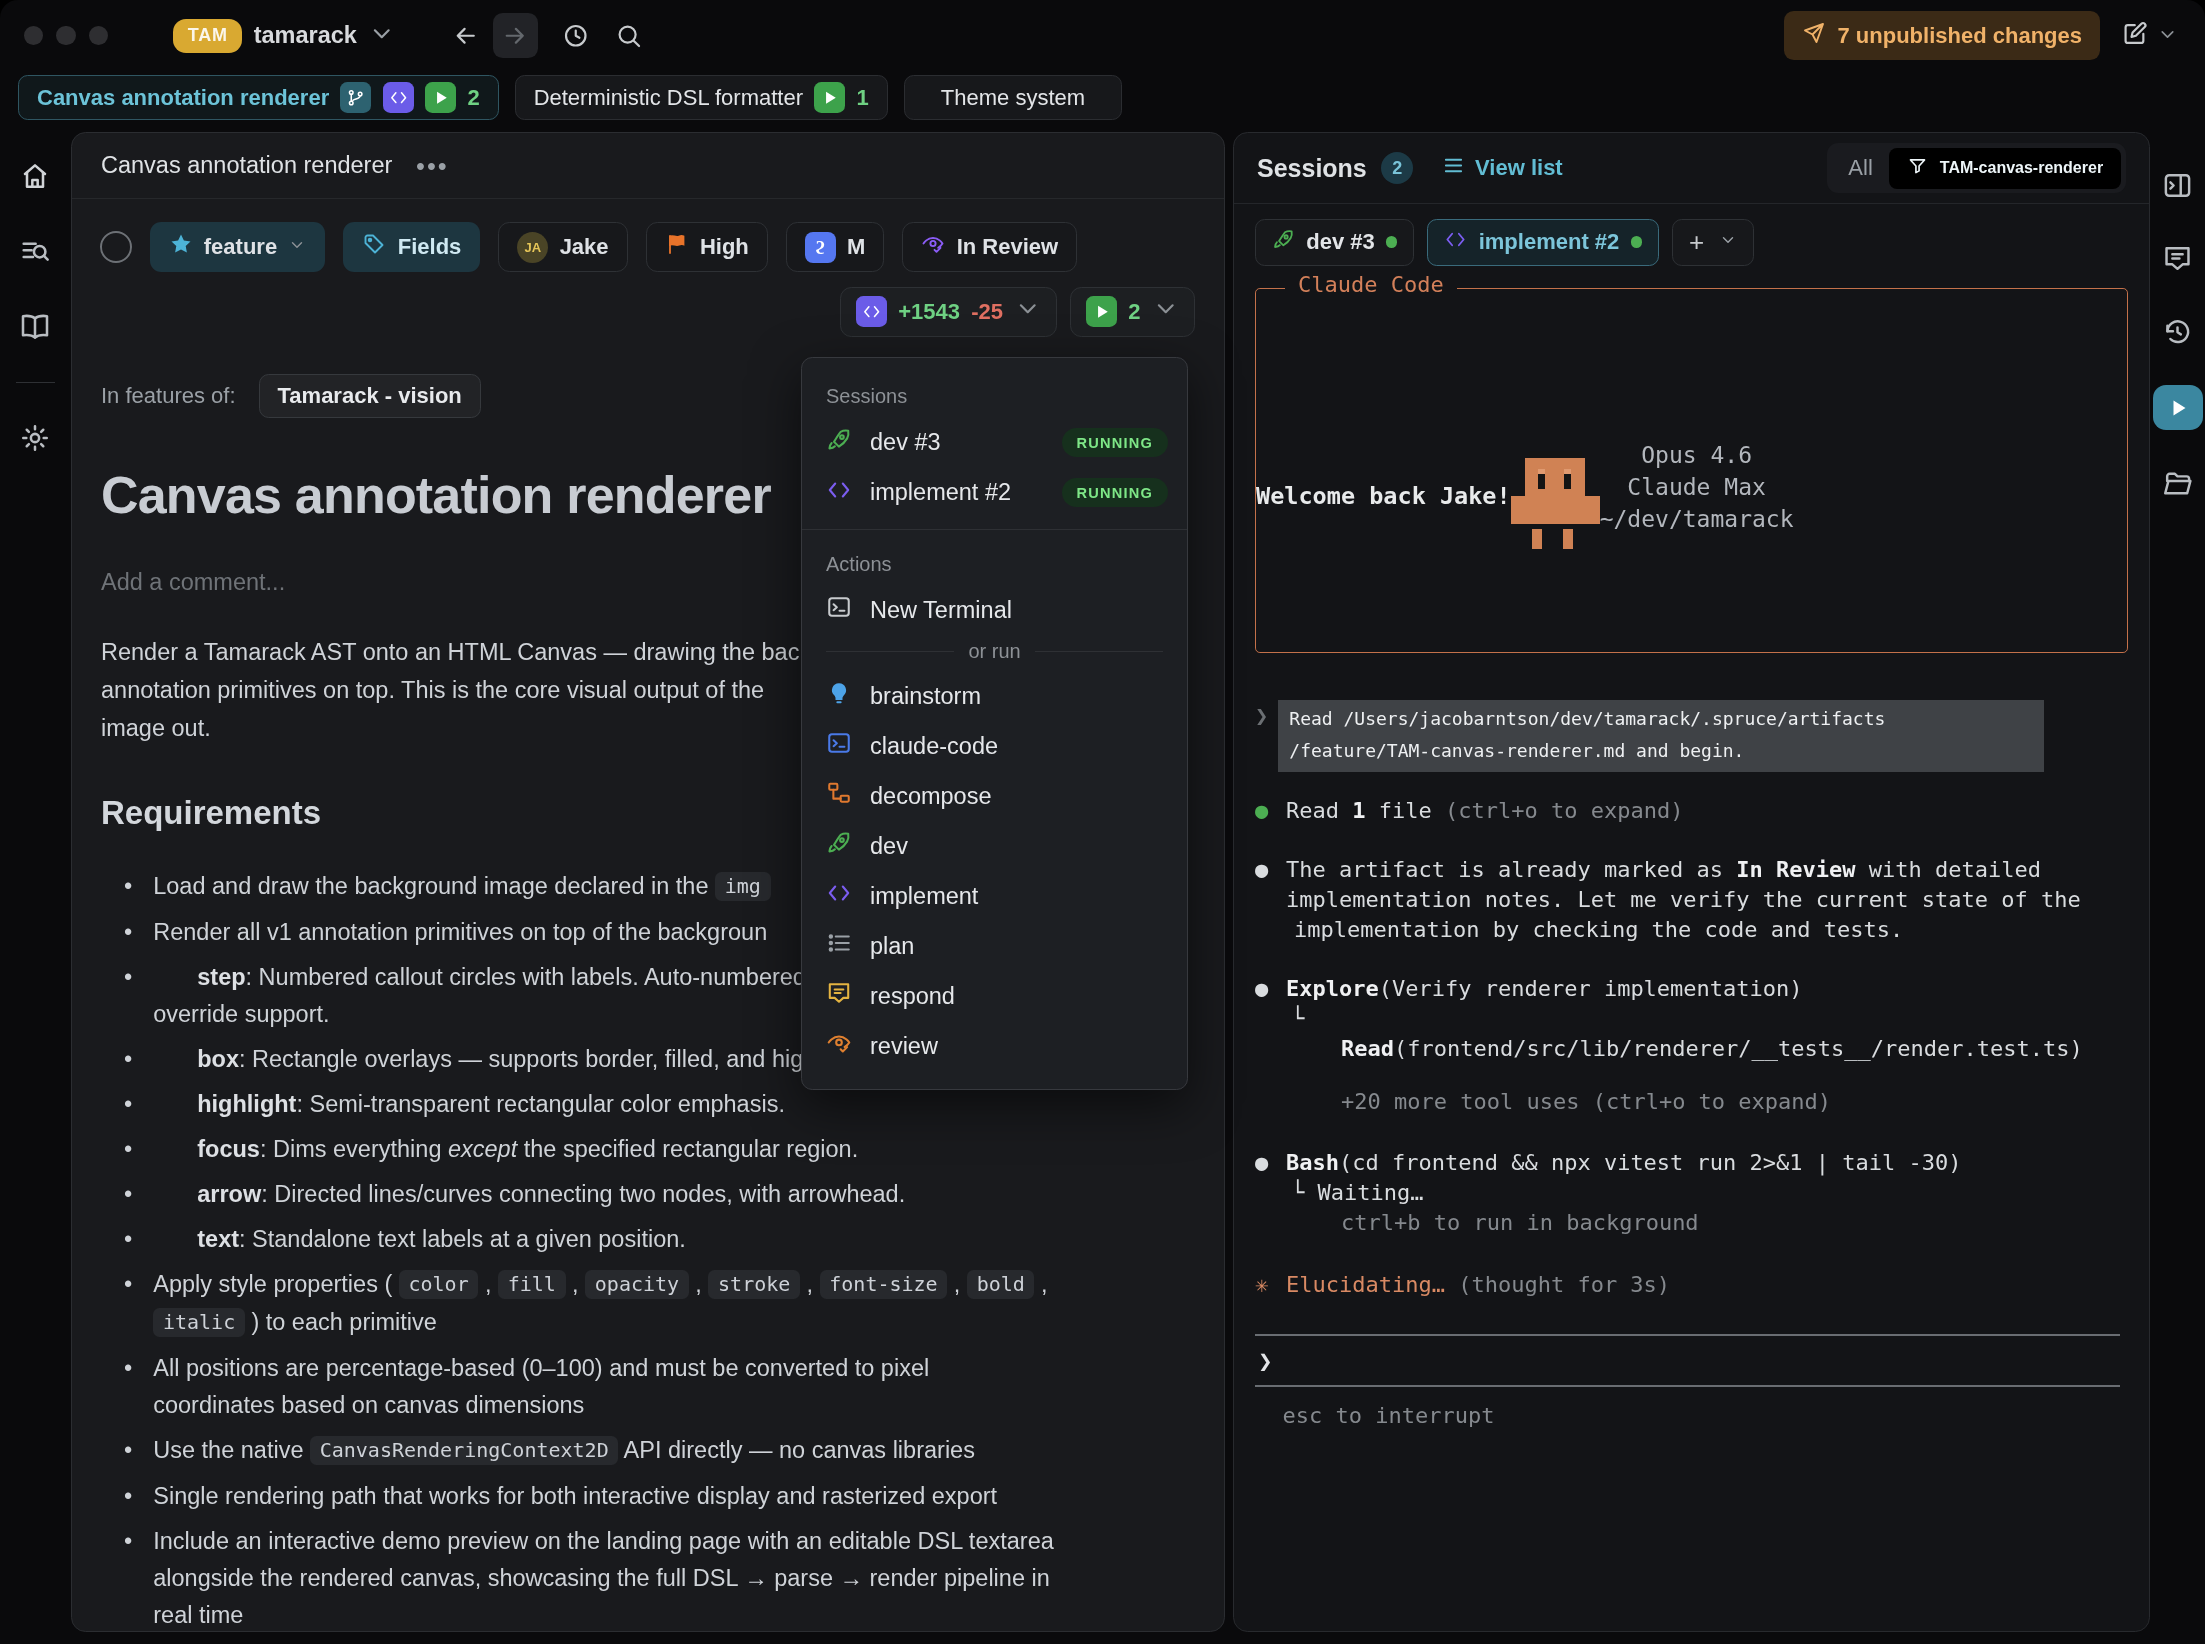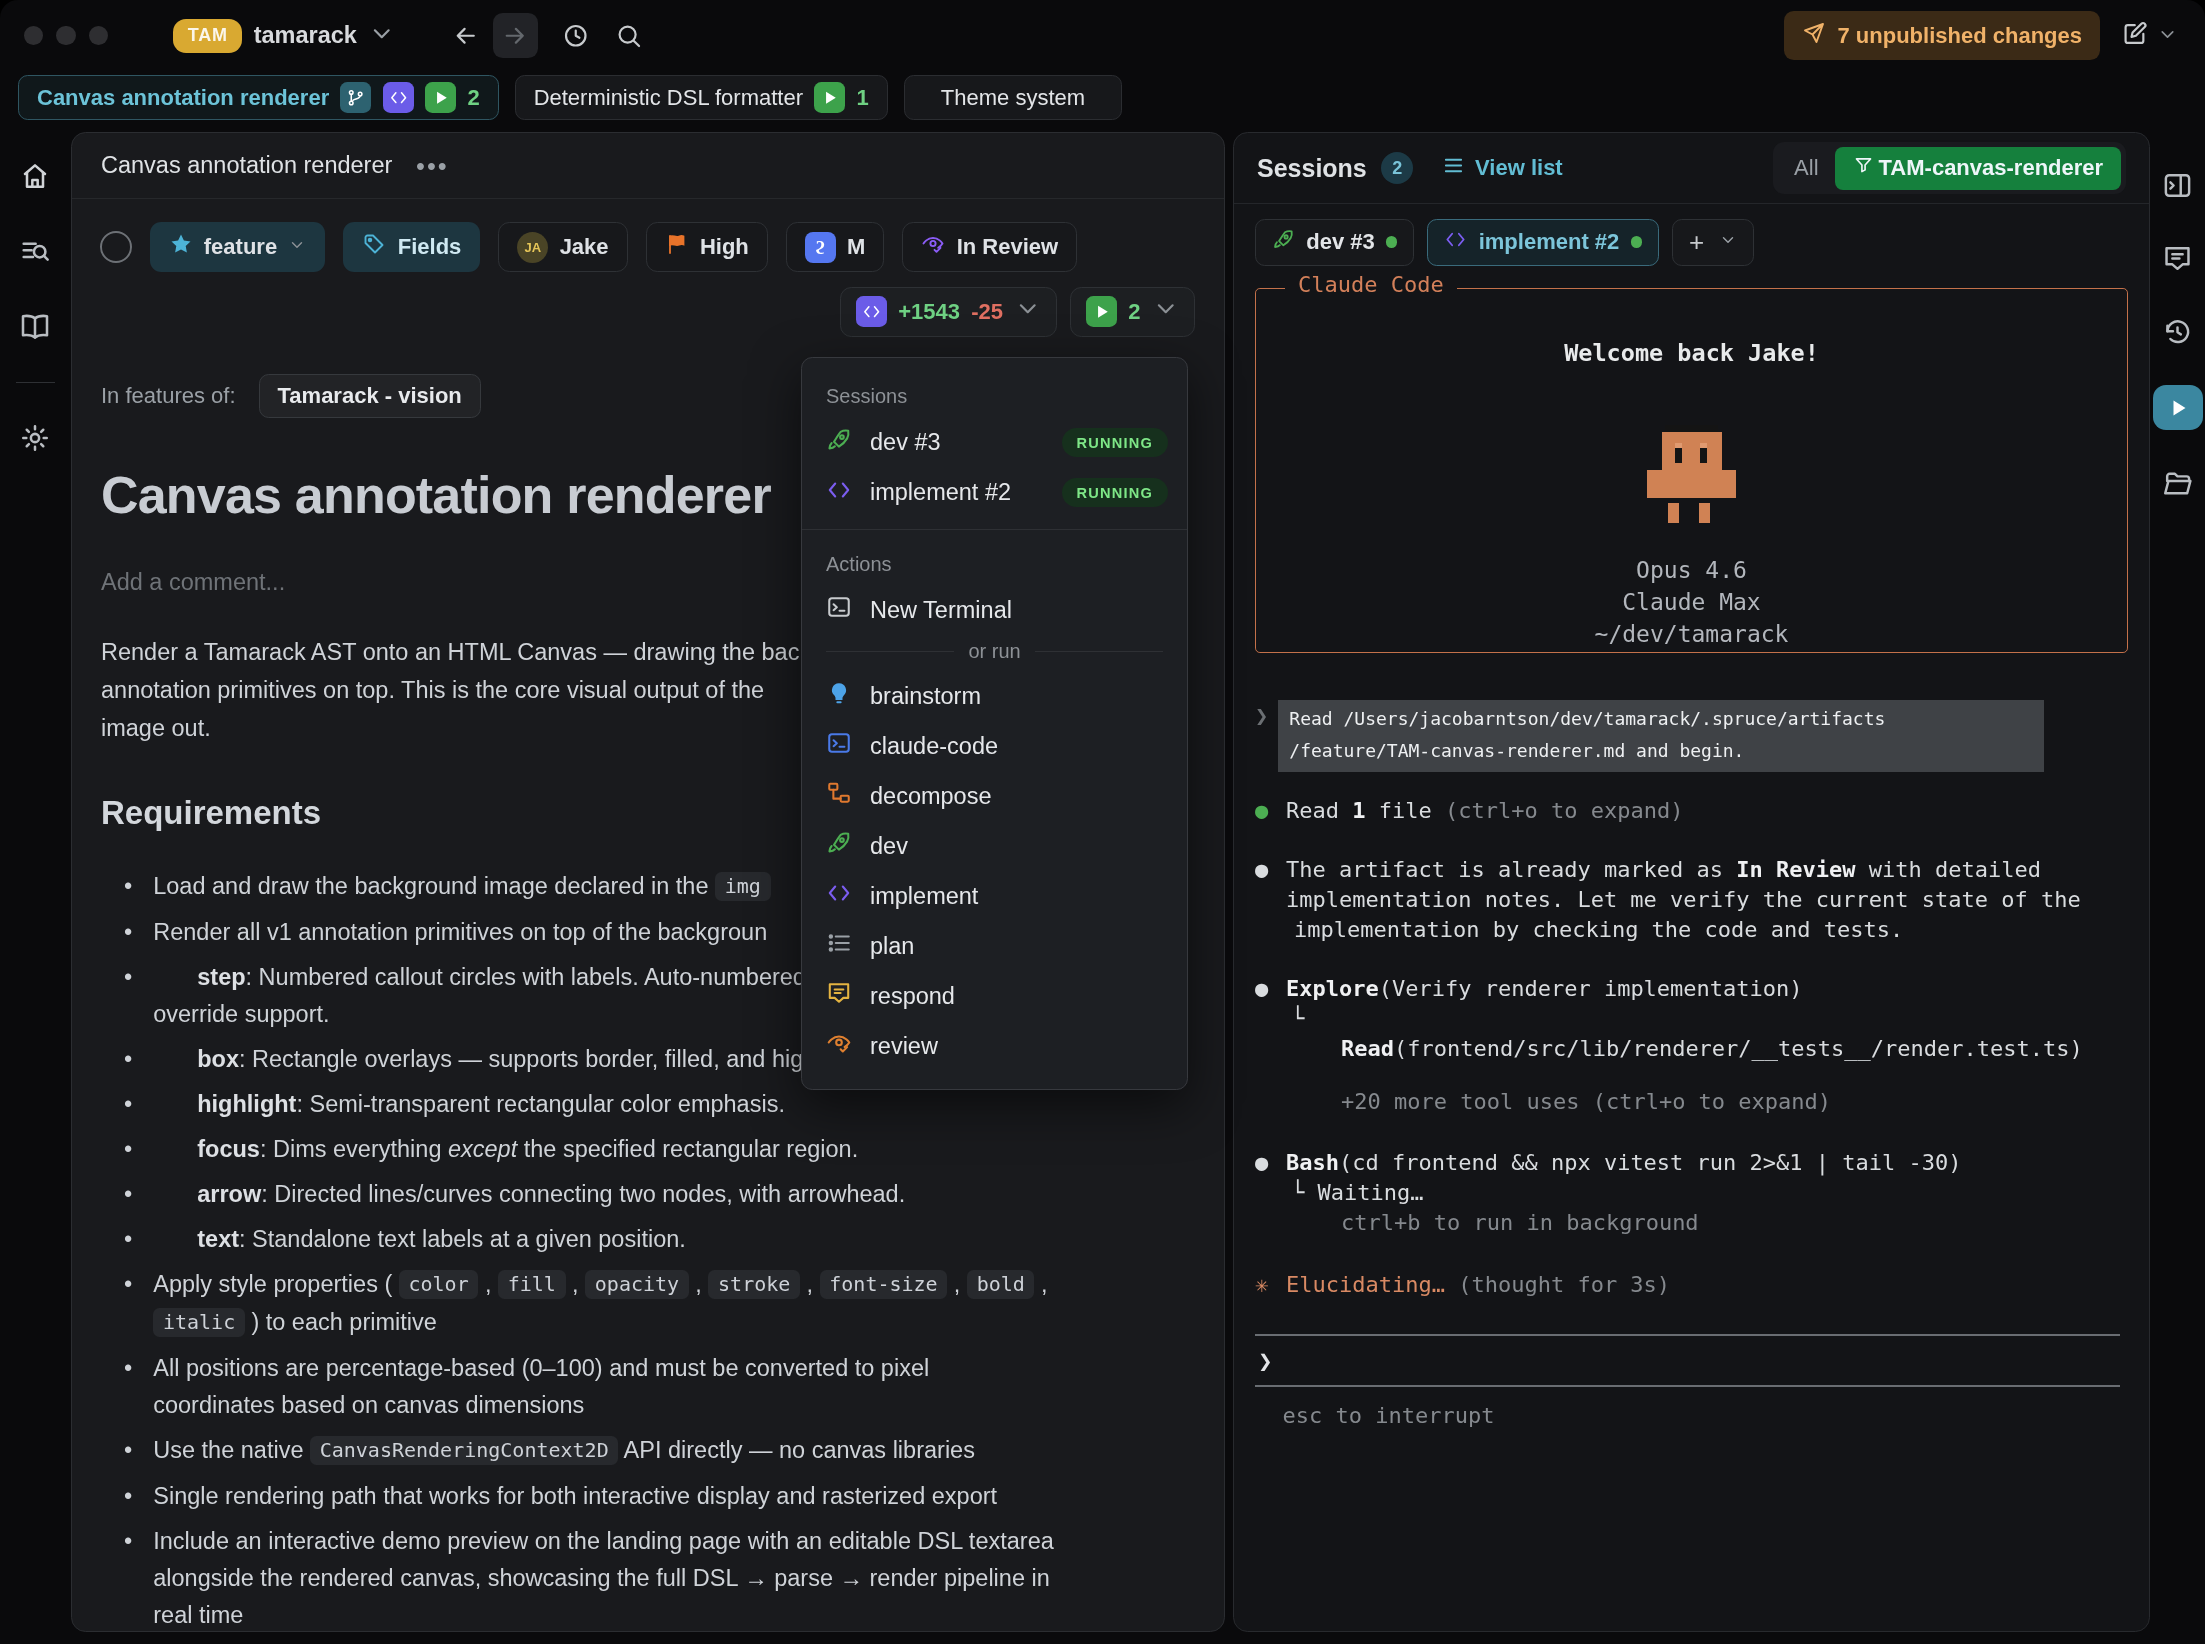--- a/index.html
+++ b/index.html
@@ -87,34 +87,34 @@
 
   
   .rightpanel { position:absolute; left:1233px; top:132px; width:917px; height:1500px; background:#131417; border:0.8px solid #282a2e; border-radius:14.6px; overflow:hidden; }
   .rp-header { height:71px; display:flex; align-items:center; padding:0 23px; border-bottom:0.8px solid #24262a; }
   .rp-title { color:#dfe2e5; font-size:25px; font-weight:600; }
   .rp-count { width:32px; height:32px; border-radius:50%; background:#1c3a46; color:#79c4d9; font-size:18px; font-weight:600; display:flex; align-items:center; justify-content:center; margin-left:14.6px; }
   .viewlist { display:flex; align-items:center; gap:9.7px; color:#62bdd4; font-size:22px; font-weight:600; margin-left:29px; }
   .viewlist svg { width:23px; height:23px; }
   .filters { margin-left:auto; display:flex; align-items:center; background:#1a1b1f; border-radius:11.3px; padding:4.9px; }
   .f-all { color:#9aa0a6; font-size:22px; padding:6.5px 16px; }
-  .f-active { display:flex; align-items:center; gap:5px; background:#15803d; color:#eef6f9; font-size:22px; font-weight:600; border-radius:8px; padding:8px 18px; }
+  .f-active { display:flex; align-items:center; gap:12px; background:#000000; color:#eef6f9; font-size:16px; font-weight:600; border-radius:8px; padding:8px 18px; }
   .f-active svg { width:21px; height:21px; }
   .rp-tabs { display:flex; gap:13px; padding:14.6px 21px 13px; }
   .stab { display:flex; align-items:center; gap:11.3px; height:47px; padding:0 16px; border-radius:9.7px; background:#17181b; border:0.8px solid #2e3135; color:#e3e5e8; font-size:22px; font-weight:600; }
   .stab.active { background:#152329; border-color:#3a6b7c; color:#7cc5da; }
   .stab .icon svg { width:23px; height:23px; }
   .gdot { width:11.3px; height:11.3px; border-radius:50%; background:#4cae52; }
   .stab.plus { color:#c7cacd; gap:14.6px; }
   .stab.plus .p { font-size:26px; font-weight:400; }
   .stab.plus svg { width:18px; height:18px; color:#9aa0a6; }
 
   
   .terminal { padding:3.2px 21px 0; font-family:"DejaVu Sans Mono",monospace; }
-  .claudebox { position:relative; border:1.6px solid #c4714a; border-radius:4.9px; height:365px; margin-top:6.5px; display:flex; flex-direction:column; align-items:center; }
+  .claudebox { position:relative; border:1.6px solid #c4714a; border-radius:4.9px; height:365px; margin-top:6.5px; display:flex; flex-direction:row; align-items:center; }
   .cb-label { position:absolute; top:-17px; left:29px; background:#131417; padding:0 13px; color:#d3805a; font-size:22px; }
   .cb-welcome { margin-top:50px; color:#e8eaeb; font-size:23.5px; font-weight:700; }
   .mascot { position:relative; width:89px; height:97px; margin-top:58px; }
   .mascot div { position:absolute; }
   .cb-meta { margin-top:32px; color:#b3b7bd; font-size:23px; line-height:32px; text-align:center; }
   .tline { display:flex; color:#d9dcdf; font-size:22px; line-height:30px; }
   .tmark { width:31px; flex:none; }
   .tmark.g { color:#4cae52; } .tmark.w { color:#d9dcdf; } .tmark.s { color:#d98a64; }
   .tline .dim { color:#85898e; } .tline b { color:#f0f1f3; } .tline .salmon { color:#d98a64; }
   .hblock-row { display:flex; margin-top:47px; }

